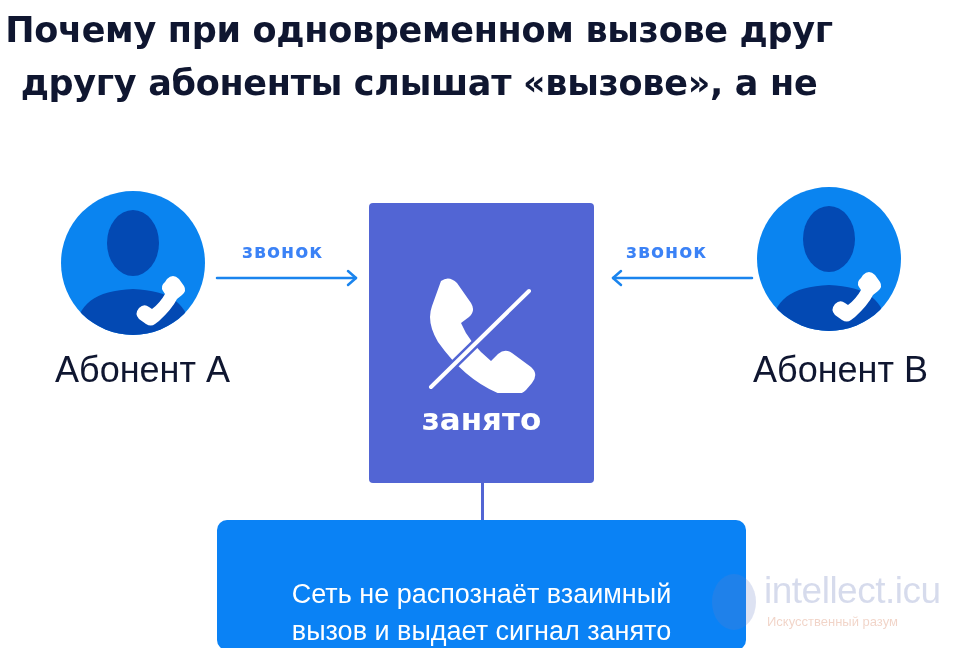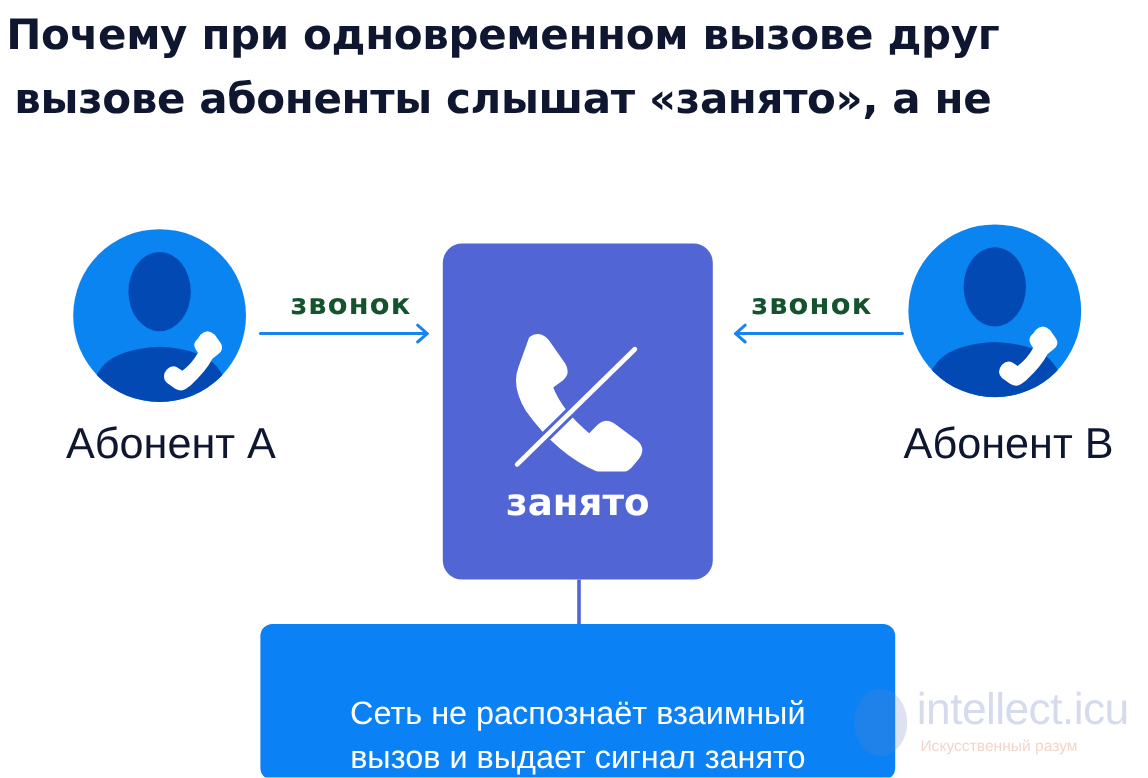--- a/index.html
+++ b/index.html
@@ -27,33 +27,33 @@
 
     .subscriber-label {
       position: absolute; font-size: 36px; color: #0f1630;
       font-family: "Liberation Sans", sans-serif; white-space: nowrap;
     }
     .label-a { left: 55px; top: 349px; }
     .label-b { left: 753px; top: 349px; }
 
     .call-label {
       position: absolute; font-family: "DejaVu Sans", sans-serif;
-      font-weight: bold; font-size: 24px; color: #14532d; letter-spacing: 1px;
+      font-weight: bold; font-size: 19px; color: #3b82f6; letter-spacing: 1px;
       white-space: nowrap;
     }
     .call-label-a { left: 242px; top: 240px; }
     .call-label-b { left: 626px; top: 240px; }
 
     .arrow { position: absolute; }
     .arrow-a { left: 215px; top: 268px; }
     .arrow-b { left: 608px; top: 268px; }
 
     .busy-box {
       position: absolute; left: 369px; top: 203px; width: 225px; height: 280px;
-      background: #5265d4; border-radius: 16px;
+      background: #5265d4; border-radius: 4px;
     }
     .busy-icon { position: absolute; left: 58px; top: 72px; }
     .busy-text {
       position: absolute; left: 0; top: 198px; width: 225px; text-align: center;
       font-family: "DejaVu Sans", sans-serif; font-weight: bold;
       font-size: 31px; color: #ffffff;
     }
     .connector {
       position: absolute; left: 481px; top: 483px; width: 3px; height: 38px;
       background: #5265d4;
@@ -79,21 +79,21 @@
     .watermark-sub {
       position: absolute; left: 55px; top: 44px; font-size: 13px; color: #c2410c;
       font-family: "Liberation Sans", sans-serif; white-space: nowrap;
     }
   </style>
 </head>
 <body>
 
 <div class="title">
   <span class="line">Почему при одновременном вызове друг</span>
-  <span class="line">вызове абоненты слышат «занято», а не</span>
+  <span class="line">другу абоненты слышат «вызове», а не</span>
 </div>
 
 <div class="avatar avatar-a">
   <svg width="144" height="144" viewBox="0 0 144 144">
     <ellipse cx="72" cy="52" rx="26" ry="33" fill="#0349b3"></ellipse>
     <path d="M14 144 C 16 112, 34 100, 72 98 C 110 100, 128 112, 130 144 Z" fill="#0349b3"></path>
     <path d="M106 88 q6 -6 12 0 l5 7 q3 5 -2 9 l-5 4 q-5 10 -18 22 l-4 3 q-4 3 -9 0 l-7 -5 q-5 -5 0 -11 q5 -5 10 -1 l3 2 q8 -6 13 -15 l-2 -3 q-3 -5 2 -9 z" fill="#ffffff"></path>
   </svg>
 </div>
 <div class="subscriber-label label-a">Абонент А</div>

